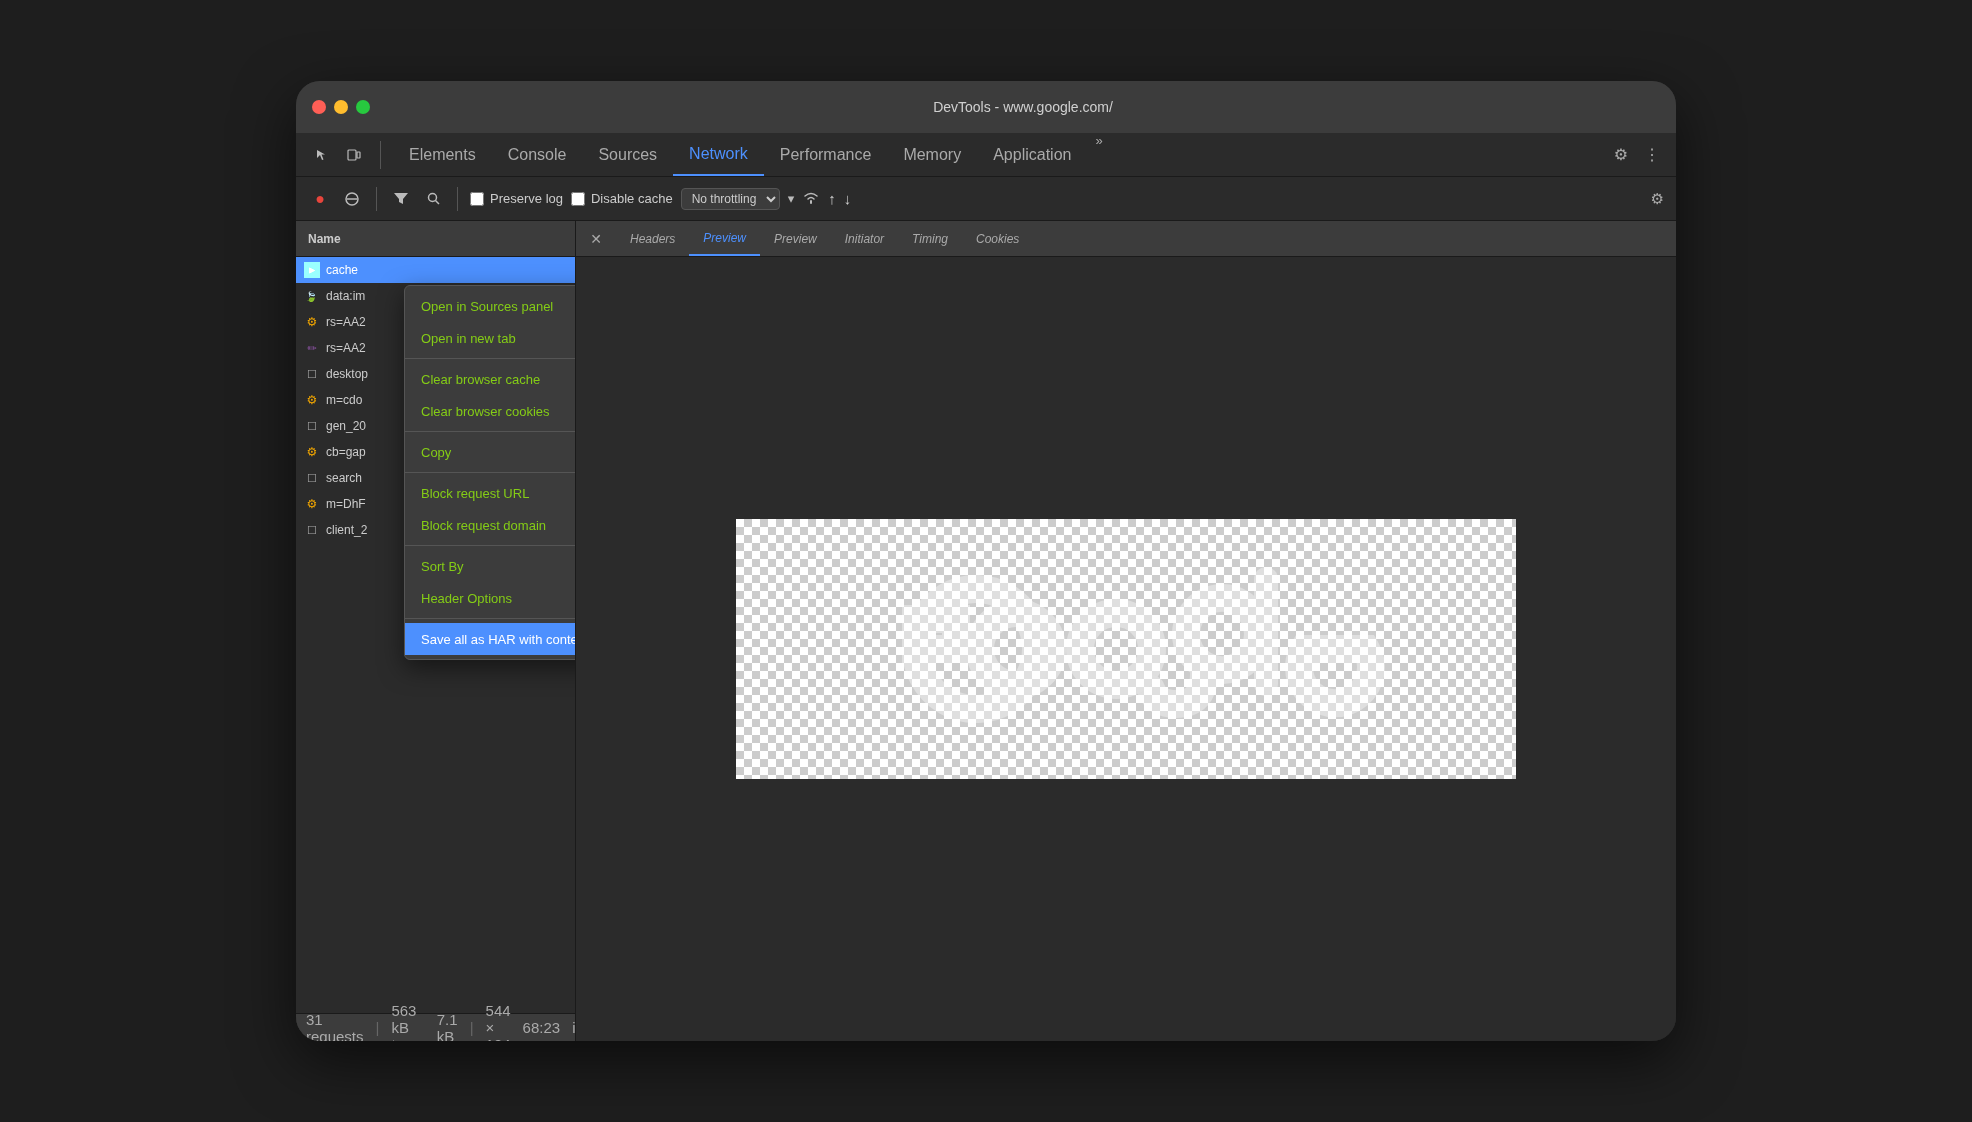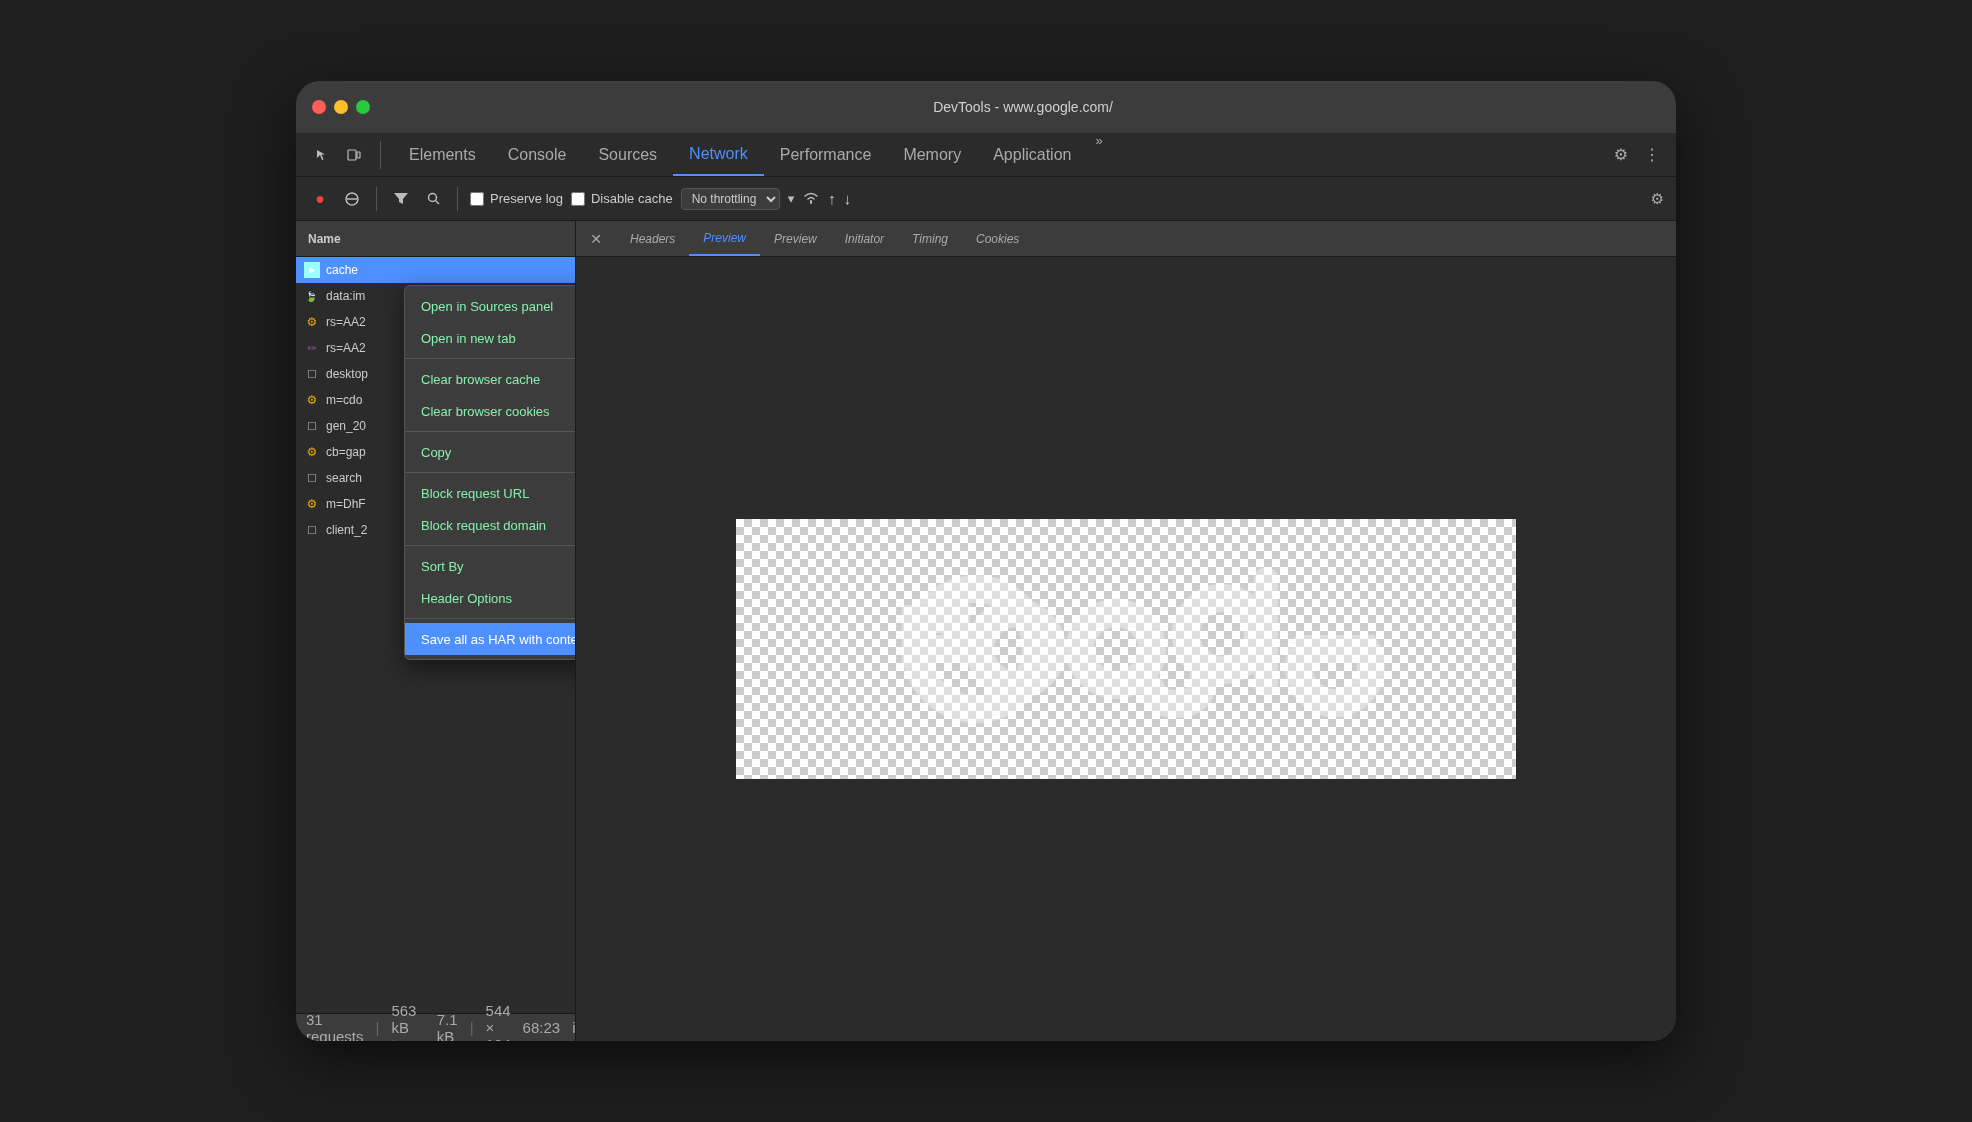--- a/index.html
+++ b/index.html
@@ -436,21 +436,21 @@
       z-index: 1000;
       padding: 4px 0;
     }
 
     .ctx-item {
       height: 32px;
       display: flex;
       align-items: center;
       padding: 0 16px;
       font-size: 13px;
-      color: #86efac;
+      color: #84cc16;
       cursor: pointer;
       position: relative;
     }
 
     .ctx-item.highlighted {
       background: #4d90fe;
       color: #fff;
     }
 
     .ctx-separator {

